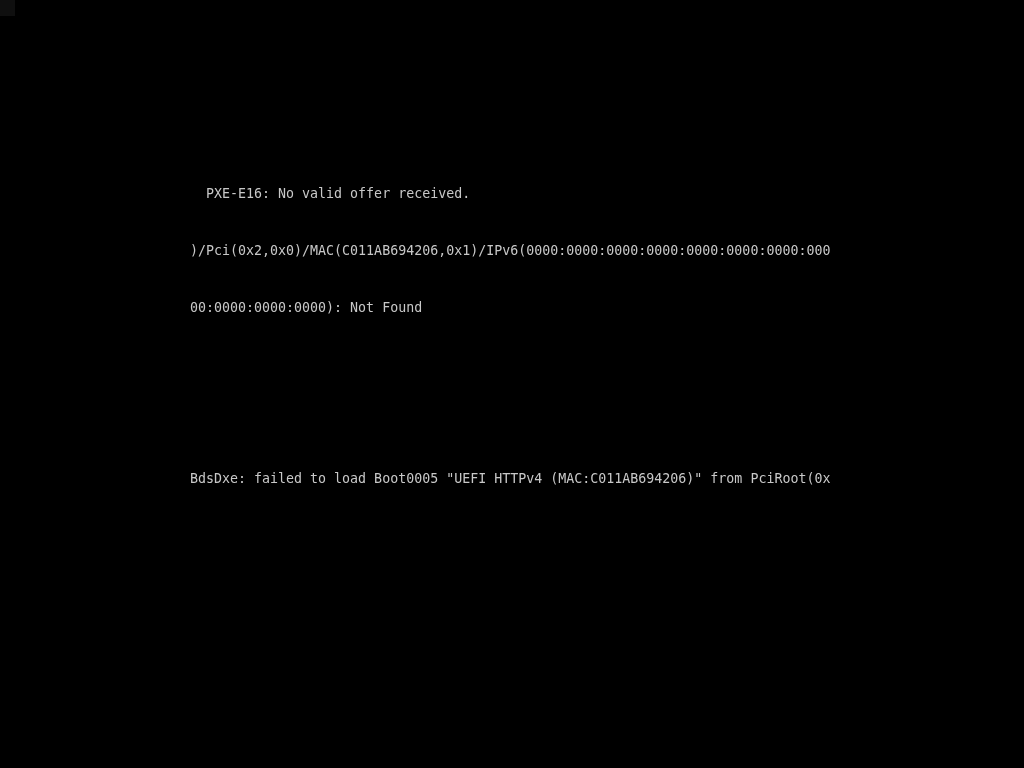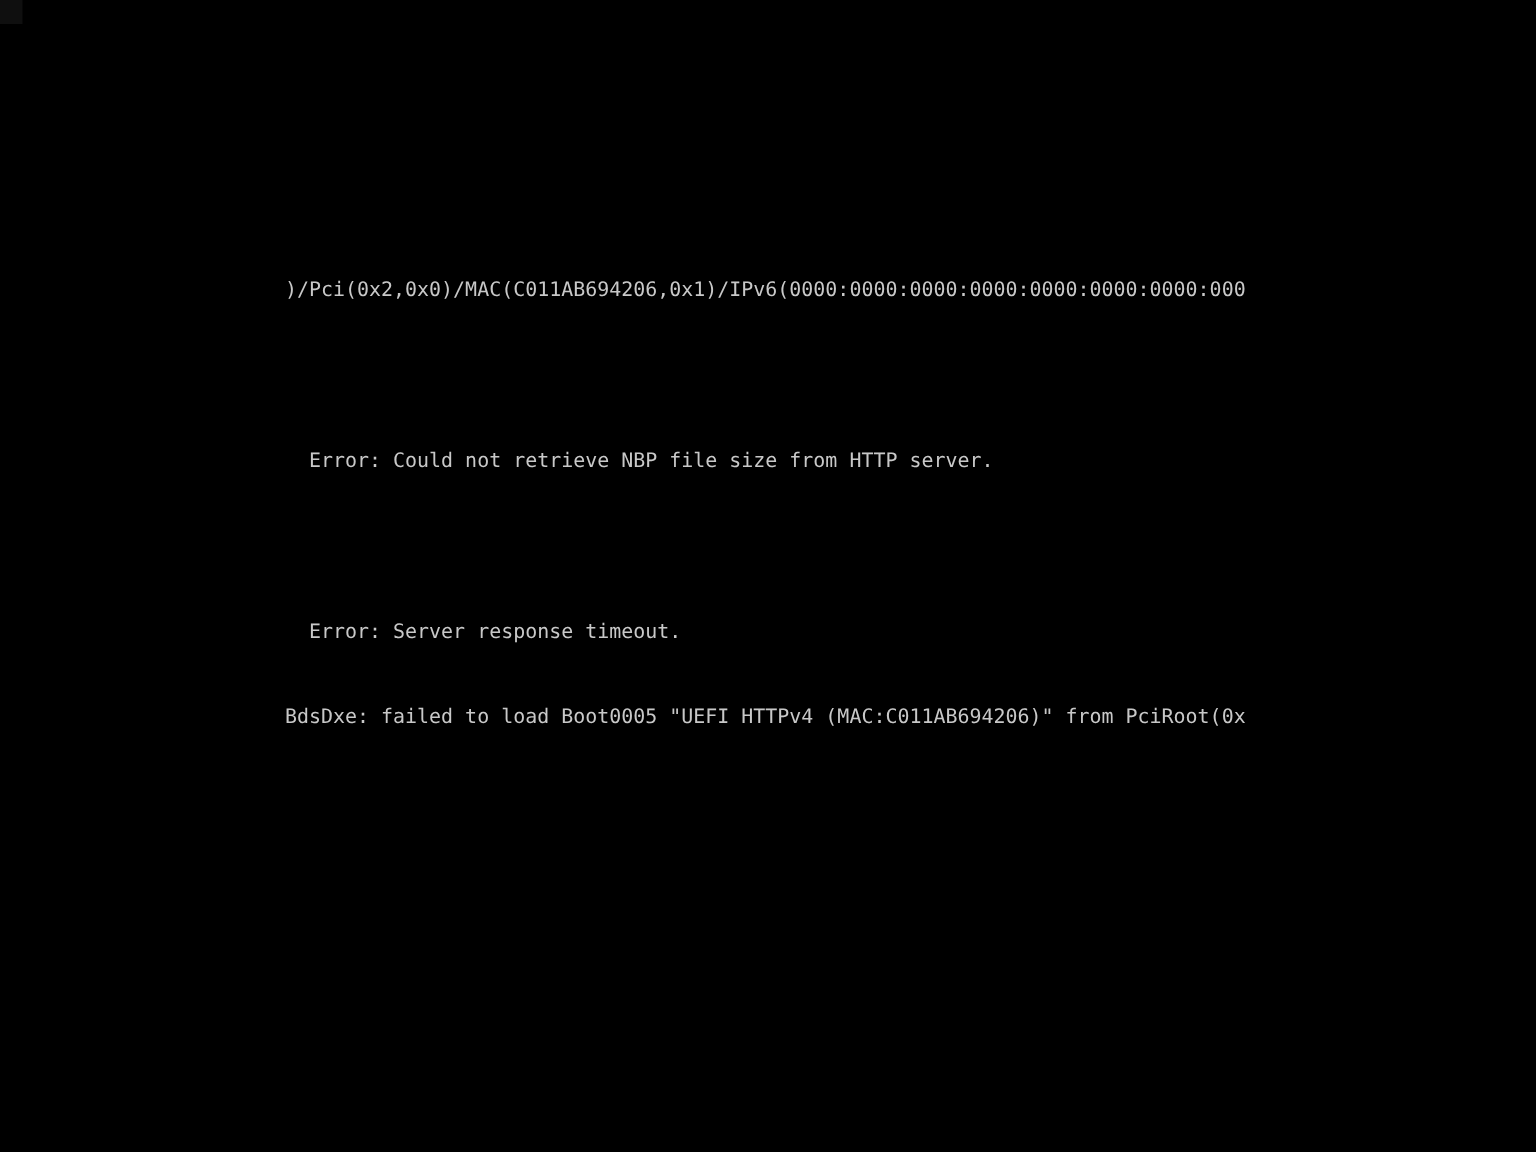--- a/index.html
+++ b/index.html
@@ -38,25 +38,25 @@
     height: 19px;
     overflow: hidden;
   }
 </style>
 </head>
 <body>
 
 <div class="screen">
   <div class="cursor-block"></div>
   <div class="console">
+    <div class="line">  PXE-E16: No valid offer received.</div>
     <div class="line">)/Pci(0x2,0x0)/MAC(C011AB694206,0x1)/IPv6(0000:0000:0000:0000:0000:0000:0000:000</div>
+    <div class="line">00:0000:0000:0000): Not Found</div>
     <div class="line"></div>
-    <div class="line">  Error: Could not retrieve NBP file size from HTTP server.</div>
     <div class="line"></div>
-    <div class="line">  Error: Server response timeout.</div>
     <div class="line">BdsDxe: failed to load Boot0005 "UEFI HTTPv4 (MAC:C011AB694206)" from PciRoot(0x</div>
     
     
     
     
     
     
     
     
     

